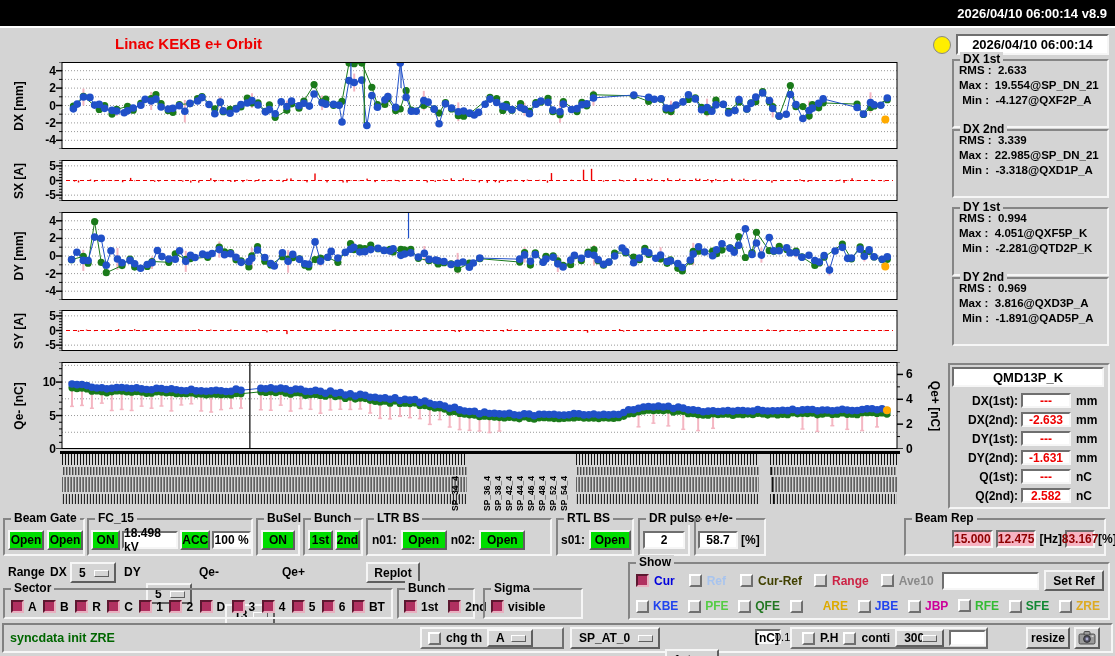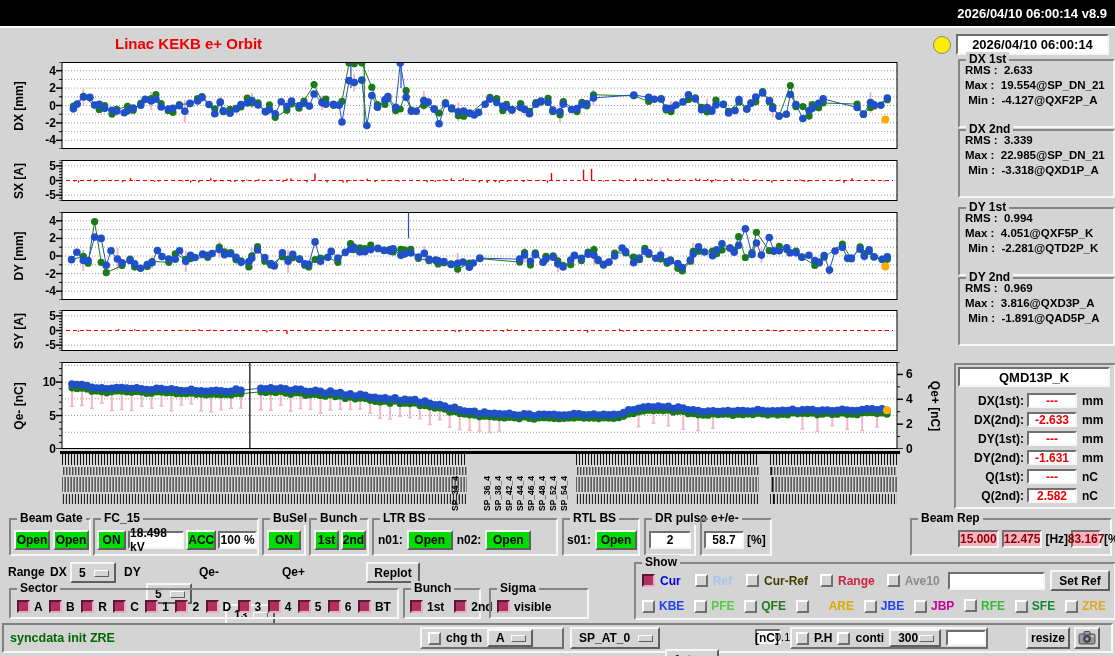--- a/index.html
+++ b/index.html
@@ -6,21 +6,21 @@
   #root{position:relative;width:1115px;height:656px;background:#d4d4d4;overflow:hidden;
         font-family:"Liberation Sans",sans-serif;-webkit-font-smoothing:none;}
   .abs{position:absolute;}
   
   #titlebar{position:absolute;left:0;top:0;width:1115px;height:26px;background:#000;
             color:#fff;font:bold 13px "Liberation Sans",sans-serif;display:flex;
             align-items:center;justify-content:flex-end;padding-right:8px;box-sizing:border-box;}
   #body{position:absolute;left:0;top:26px;width:1115px;height:630px;background:#d4d4d4;
         border-top:2px solid #fff;box-sizing:border-box;}
   
-  .grp{position:absolute;border:2px solid;border-color:#858585 #f6f6f6 #f6f6f6 #858585;box-sizing:border-box;margin-left:6px;}
+  .grp{position:absolute;border:2px solid;border-color:#858585 #f6f6f6 #f6f6f6 #858585;box-sizing:border-box;}
   .gt{position:absolute;top:-9px;left:6px;background:#d4d4d4;padding:0 3px;font:bold 12px "Liberation Sans",sans-serif;white-space:nowrap;}
   .btn{border:2px solid;border-color:#f6f6f6 #5f5f5f #5f5f5f #f6f6f6;background:#d4d4d4;
        font:bold 12px "Liberation Sans",sans-serif;display:flex;align-items:center;justify-content:center;box-sizing:border-box;}
   .gbtn{background:#00dd00;}
   .fld{border:2px solid;border-color:#6f6f6f #f6f6f6 #f6f6f6 #6f6f6f;background:#fff;color:#000;
        font:bold 12px "Liberation Sans",sans-serif;display:flex;align-items:center;justify-content:center;box-sizing:border-box;}
   .pink{background:#f7b3c2;color:#8e0000;}
   .combo{position:relative;border:2px solid;border-color:#f6f6f6 #5f5f5f #5f5f5f #f6f6f6;background:#d4d4d4;
          font:bold 12px "Liberation Sans",sans-serif;display:flex;align-items:center;padding-left:7px;box-sizing:border-box;}
   .combo::after{content:"";position:absolute;right:5px;top:50%;margin-top:-3px;width:13px;height:5px;background:#d4d4d4;
@@ -1679,21 +1679,21 @@
       <span class="lab abs" style="left:6px;top:6px;color:#006600;font-size:12.5px;">syncdata init ZRE</span>
       <div class="sbgrp" style="left:416px;top:2px;width:144px;height:22px;gap:5px;padding-left:6px;">
         <span class="cb"></span>
         <span class="lab">chg th</span>
         <div class="combo" style="width:46px;height:18px;">A</div>
       </div>
       <div class="combo abs" style="left:566px;top:2px;width:90px;height:22px;">SP_AT_0</div>
       <div class="combo abs" style="left:661px;top:2px;width:54px;height:22px;">1st</div>
       <div class="fld abs" style="left:719px;top:4px;width:26px;height:15px;font:11px 'Liberation Sans',sans-serif;justify-content:flex-start;padding-left:18px;margin-left:32px;">0.1</div>
       <span class="lab abs" style="left:751px;top:6px;">[nC]</span>
-      <div class="sbgrp" style="left:786px;top:2px;width:198px;height:22px;gap:5px;padding-left:4px;">
+      <div class="sbgrp" style="left:786px;top:2px;width:198px;height:22px;gap:5px;padding-left:10px;">
         <span class="cb"></span>
         <span class="lab">P.H</span>
         <span class="cb"></span>
         <span class="lab">conti</span>
         <div class="combo" style="width:52px;height:18px;">300</div>
         <div class="fld" style="width:40px;height:16px;"></div>
       </div>
       <div class="btn abs" style="left:1022px;top:2px;width:44px;height:22px;">resize</div>
       <div class="btn abs" style="left:1070px;top:2px;width:26px;height:22px;">
         <svg width="18" height="14" viewBox="0 0 18 14">

